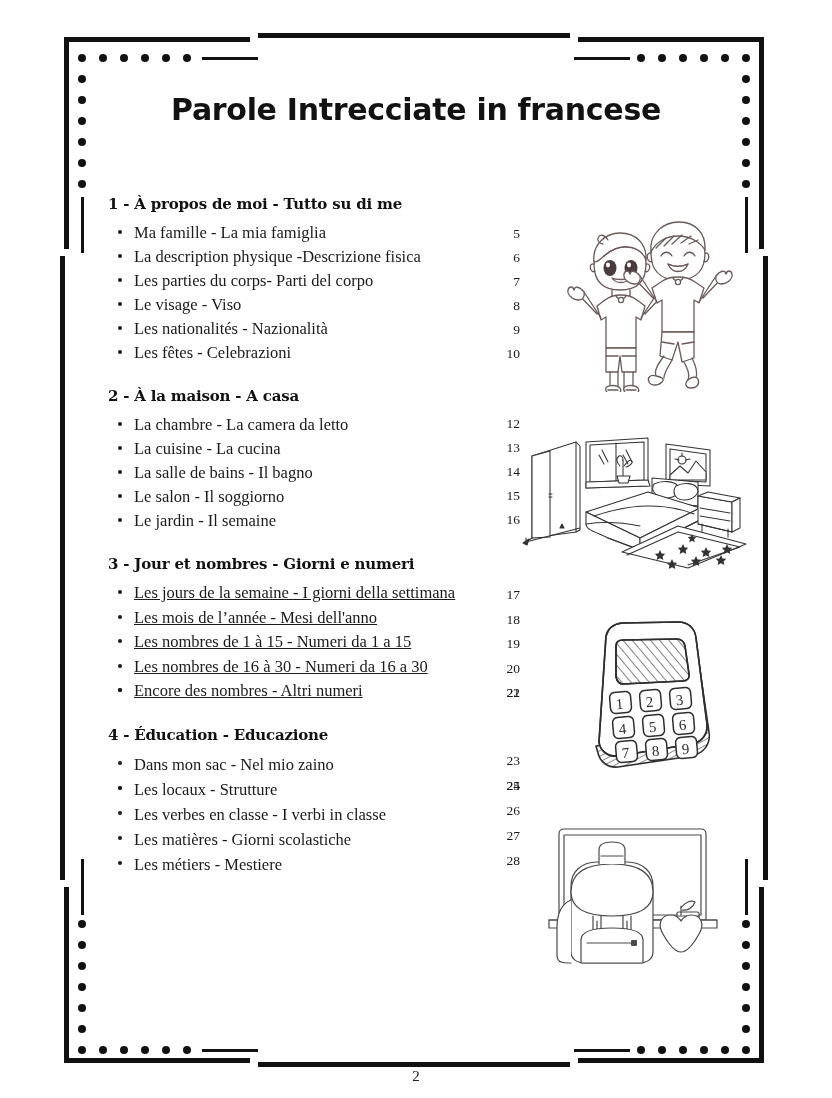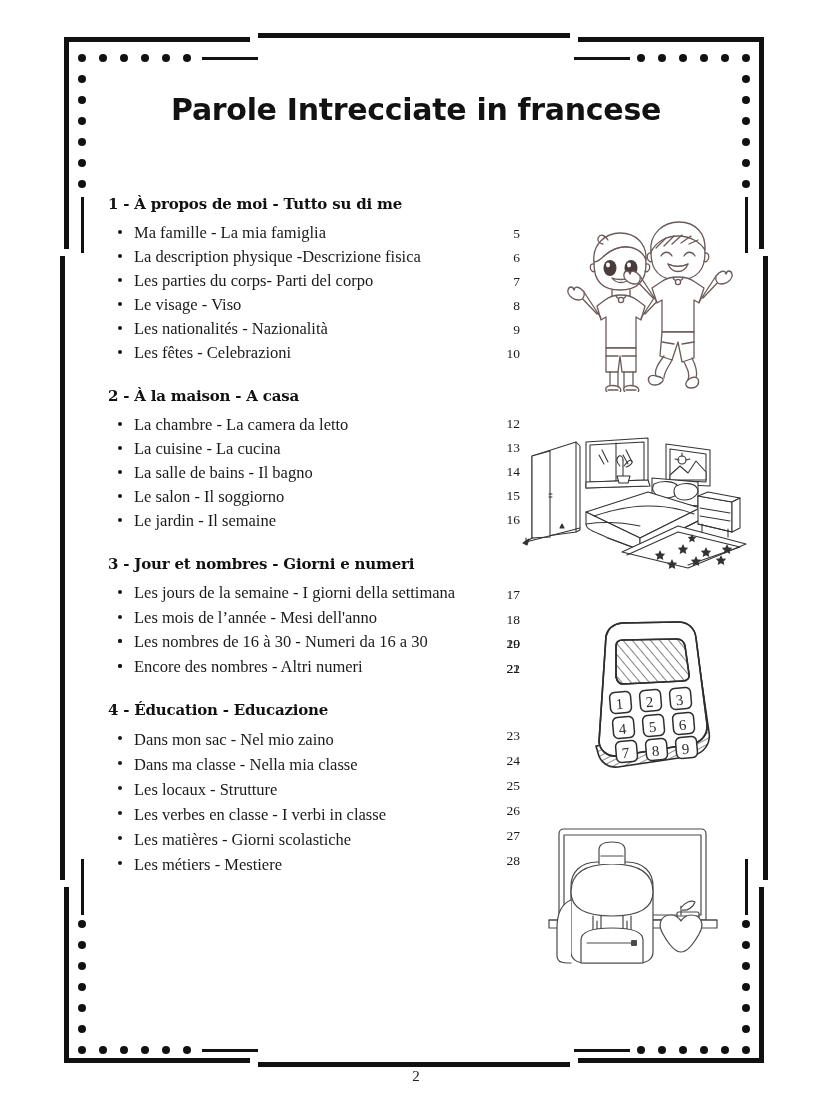--- a/index.html
+++ b/index.html
@@ -90,21 +90,21 @@
     width:40px;
     text-align:right;
     font-size:13.5px;
     color:#1a1a1a;
     line-height:14px;
   }
   
   .sec-1 ul.items li{line-height:24px;}
   .sec-1 ul.items li .pnum{top:6px;}
   .sec-2 ul.items li .pnum{top:4px;}
-  .sec-3 ul.items li{line-height:24.5px;}
+  .sec-3 ul.items li{line-height:24.5px;text-decoration:underline;}
   .sec-3 ul.items li .pnum{top:7px;}
   .sec-4 ul.items li{line-height:25px;}
   .sec-4 ul.items li .pnum{top:2px;}
 
   
   .illus{position:absolute;}
   .illus svg{display:block;}
 
   
   .pagefoot{
@@ -224,32 +224,32 @@
         <li><span class="bullet"></span><span>Le salon - Il soggiorno</span><span class="pnum">15</span></li>
         <li><span class="bullet"></span><span>Le jardin - Il semaine</span><span class="pnum">16</span></li>
       </ul>
     </div>
 
     <div class="section sec-3">
       <div class="sec-head">3 - Jour et nombres - Giorni e numeri</div>
       <ul class="items">
         <li><span class="bullet"></span><span>Les jours de la semaine - I giorni della settimana</span><span class="pnum">17</span></li>
         <li><span class="bullet"></span><span>Les mois de l’année - Mesi dell'anno</span><span class="pnum">18</span></li>
-        <li><span class="bullet"></span><span class="pnum">19</span></li>
+        <li><span class="bullet"></span><span>Les nombres de 1 à 15 -  Numeri da 1 a 15</span><span class="pnum">19</span></li>
         <li><span class="bullet"></span><span>Les nombres de 16 à 30 - Numeri da 16 a 30</span><span class="pnum">20</span></li>
         <li><span class="bullet"></span><span class="pnum">21</span></li>
         <li><span class="bullet"></span><span>Encore des nombres - Altri numeri</span><span class="pnum">22</span></li>
       </ul>
     </div>
 
     <div class="section sec-4">
       <div class="sec-head">4 - Éducation - Educazione</div>
       <ul class="items">
         <li><span class="bullet"></span><span>Dans mon sac - Nel mio zaino</span><span class="pnum">23</span></li>
-        <li><span class="bullet"></span><span>Dans ma classe - Nella mia classe</span><span class="pnum">24</span></li>
+        <li><span class="bullet"></span><span class="pnum">24</span></li>
         <li><span class="bullet"></span><span>Les locaux - Strutture</span><span class="pnum">25</span></li>
         <li><span class="bullet"></span><span>Les verbes en classe - I verbi in classe</span><span class="pnum">26</span></li>
         <li><span class="bullet"></span><span>Les matières - Giorni scolastiche</span><span class="pnum">27</span></li>
         <li><span class="bullet"></span><span>Les métiers - Mestiere</span><span class="pnum">28</span></li>
       </ul>
     </div>
 
   </div>
 
   <div class="illus" style="left:548px;top:220px;">

